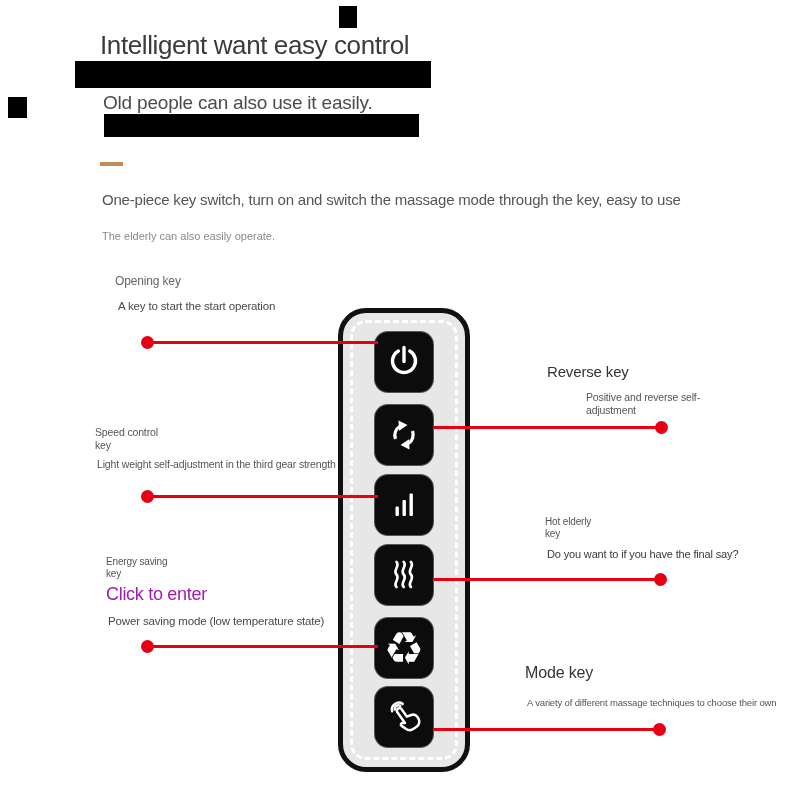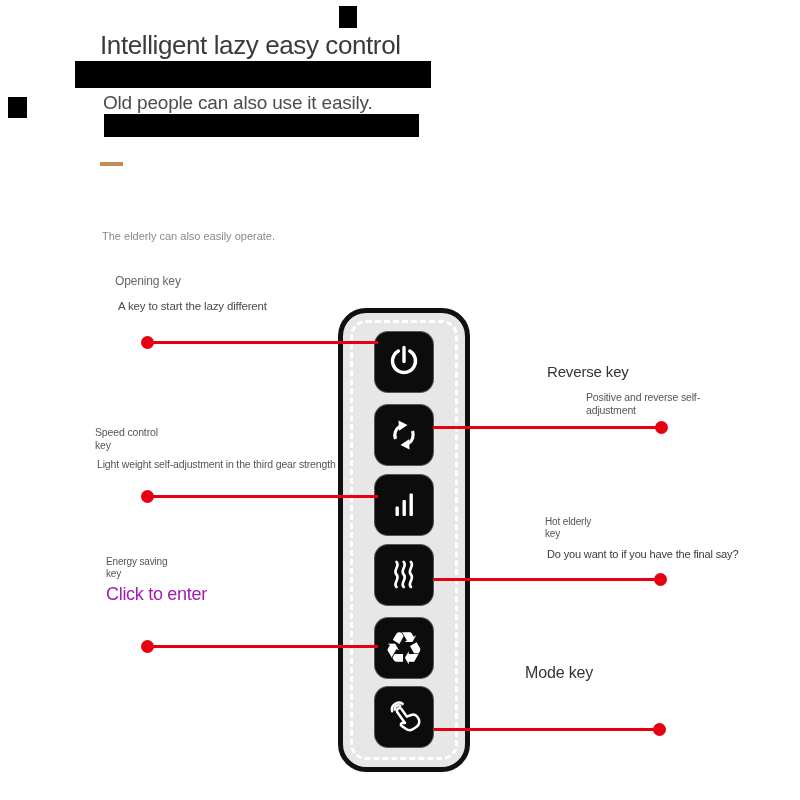--- a/index.html
+++ b/index.html
@@ -64,50 +64,53 @@
 </head>
 <body>
 
 <div class="canvas">
 
   <div class="redact r1"></div>
   <div class="redact r2"></div>
   <div class="redact r4"></div>
   <div class="redact r3"></div>
 
-  <h1 class="title">Intelligent lazy easy control</h1>
+  <h1 class="title">Intelligent want easy control</h1>
   <div class="subtitle">Old people can also use it easily.</div>
   <div class="dash"></div>
+  <div class="intro">One-piece key switch, turn on and switch the massage mode through the key, easy to use</div>
   <div class="intro-sub">The elderly can also easily operate.</div>
 
   <div class="ann opening-title">Opening key</div>
-  <div class="ann opening-desc">A key to start the lazy different</div>
+  <div class="ann opening-desc">A key to start the start operation</div>
 
   <div class="ann speed-title">
     <div>Speed control</div>
     <div>key</div>
   </div>
   <div class="ann speed-desc">Light weight self-adjustment in the third gear strength</div>
 
   <div class="ann energy-title">
     <div>Energy saving</div>
     <div>key</div>
   </div>
   <div class="ann energy-cta">Click to enter</div>
+  <div class="ann energy-desc">Power saving mode (low temperature state)</div>
 
   <div class="ann reverse-title">Reverse key</div>
   <div class="ann reverse-desc">Positive and reverse self-adjustment</div>
 
   <div class="ann hot-title">
     <div>Hot elderly</div>
     <div>key</div>
   </div>
   <div class="ann hot-desc">Do you want to if you have the final say?</div>
 
   <div class="ann mode-title">Mode key</div>
+  <div class="ann mode-desc">A variety of different massage techniques to choose their own</div>
 
   <div class="remote">
     <div class="remote-inner"></div>
 
     <div class="btn b1">
       <svg width="40" height="40" viewBox="0 0 40 40">
         <circle cx="20" cy="19" r="11.5" fill="none" stroke="#fff" stroke-width="3.4" stroke-dasharray="60 13" stroke-linecap="round" transform="rotate(-60 20 19)"></circle>
         <line x1="20" y1="5.5" x2="20" y2="19.5" stroke="#fff" stroke-width="3.4" stroke-linecap="round"></line>
       </svg>
     </div>

